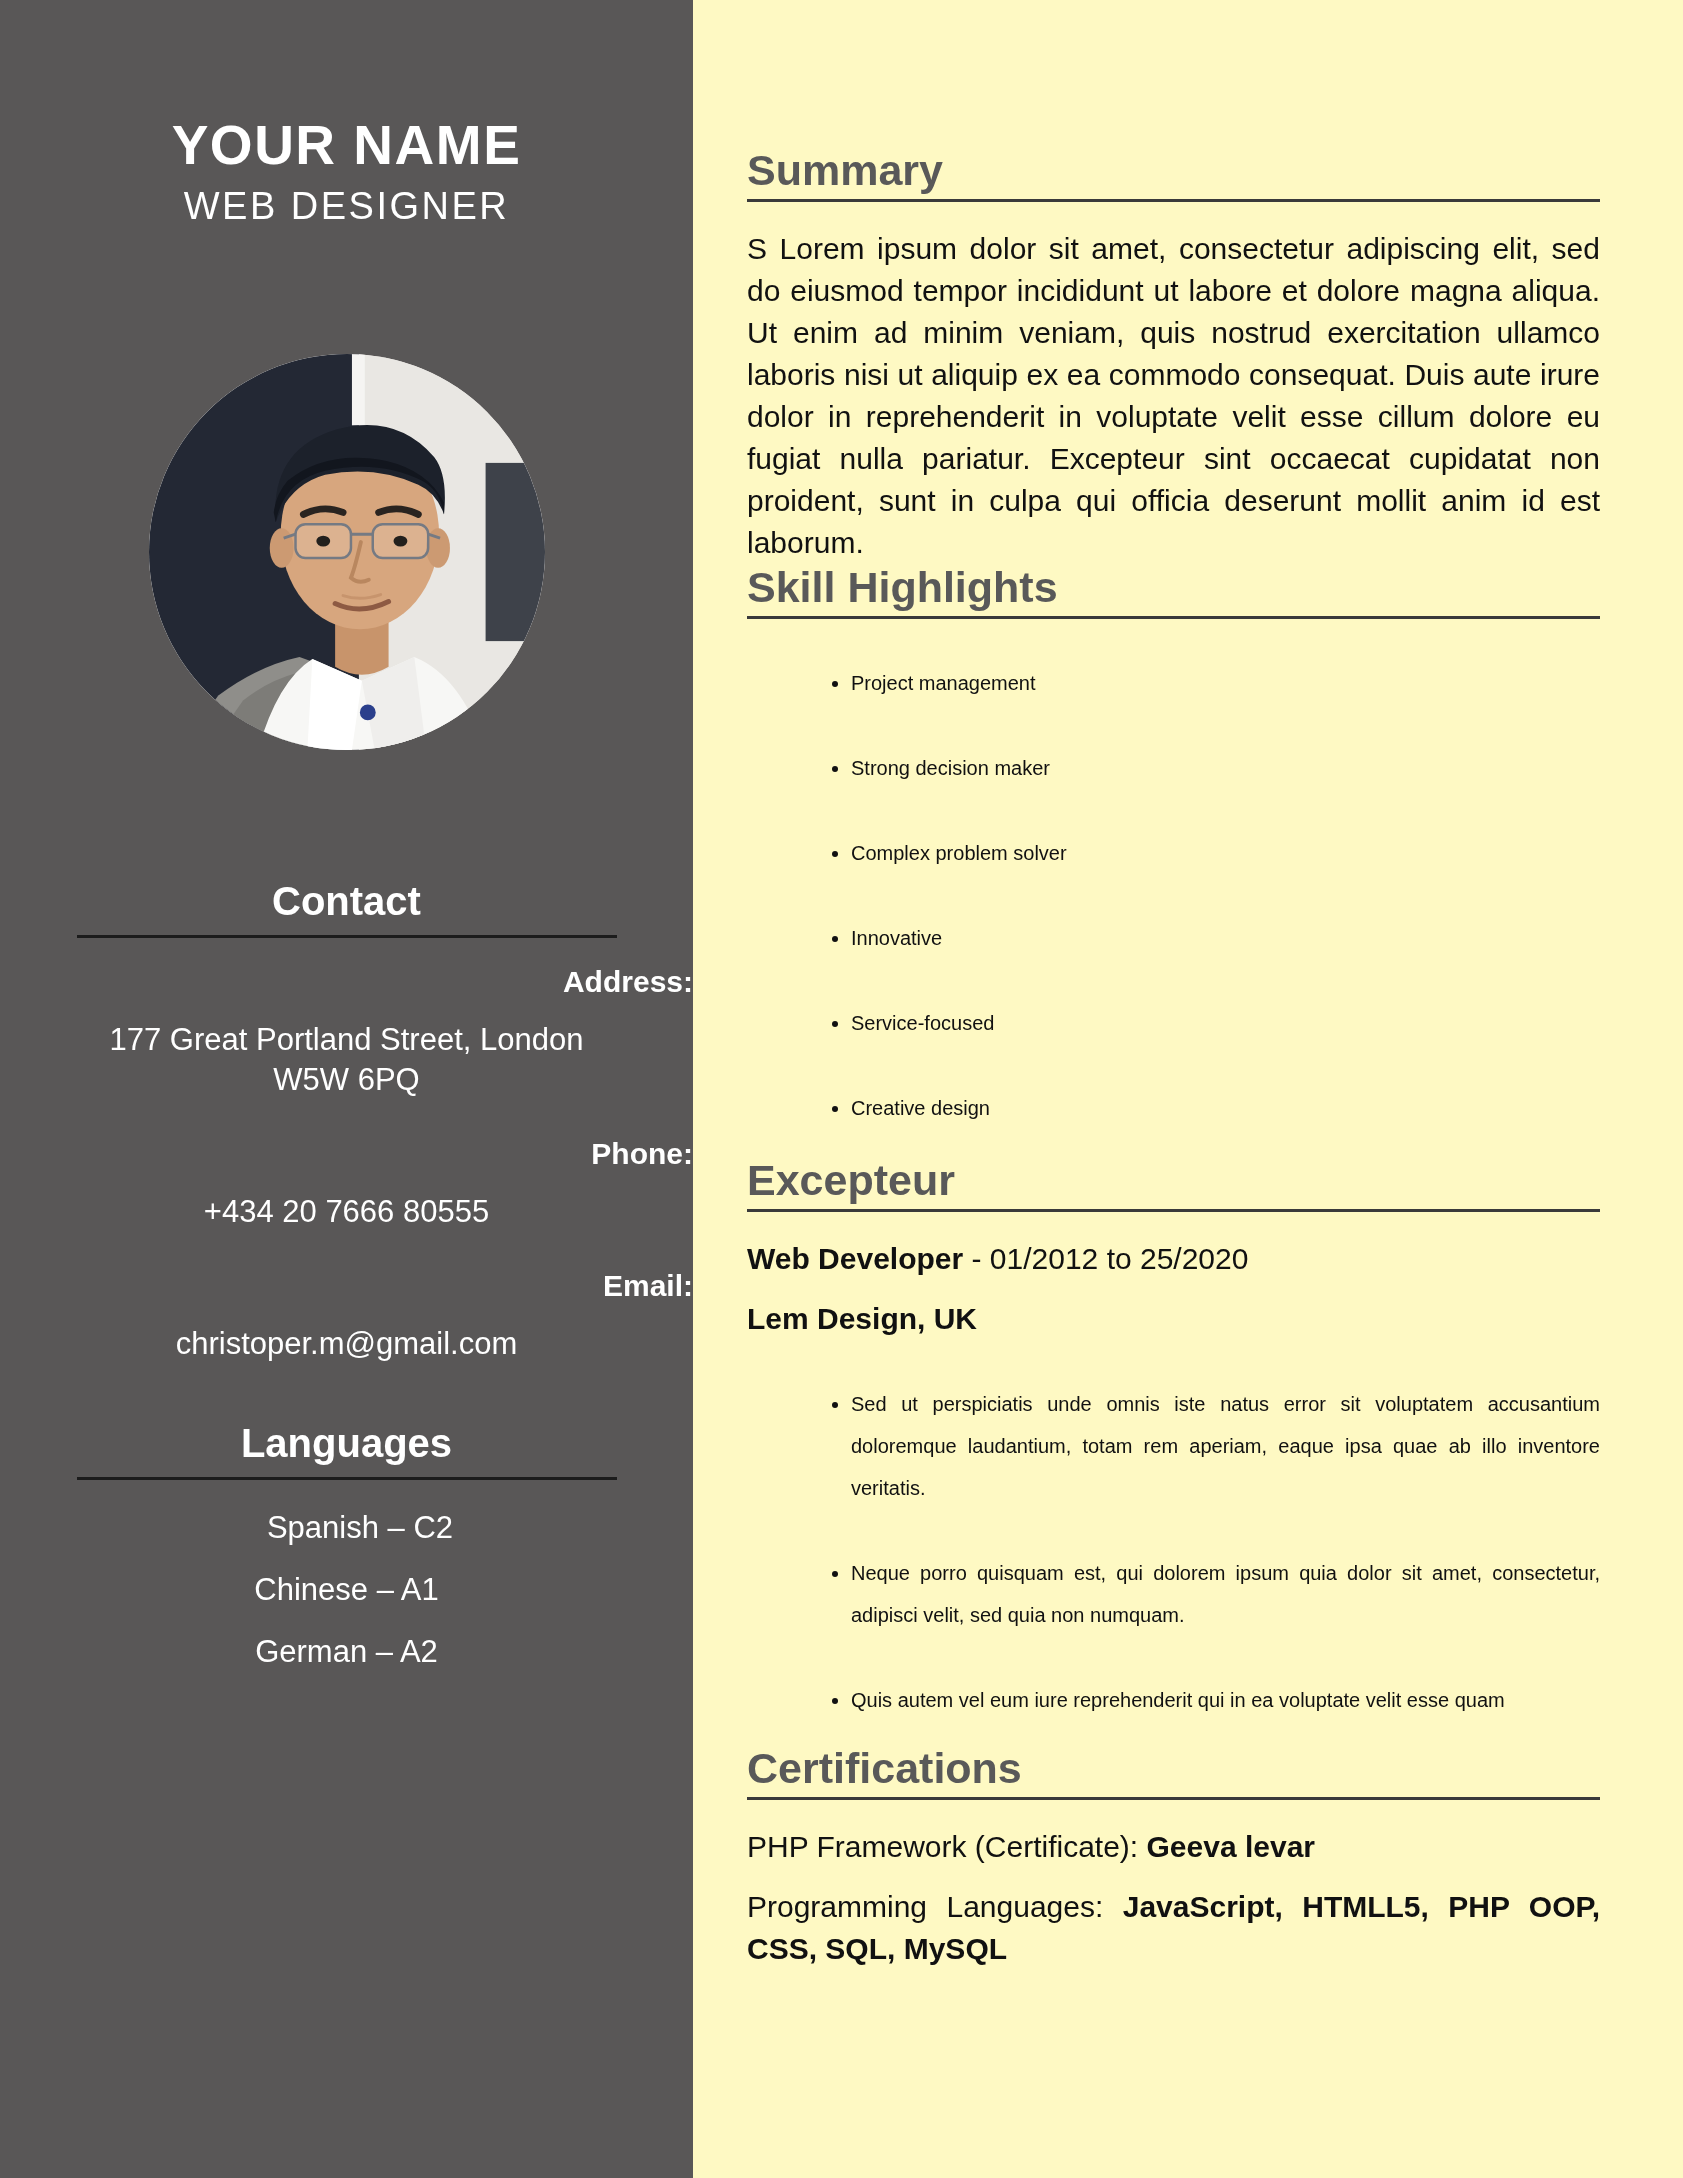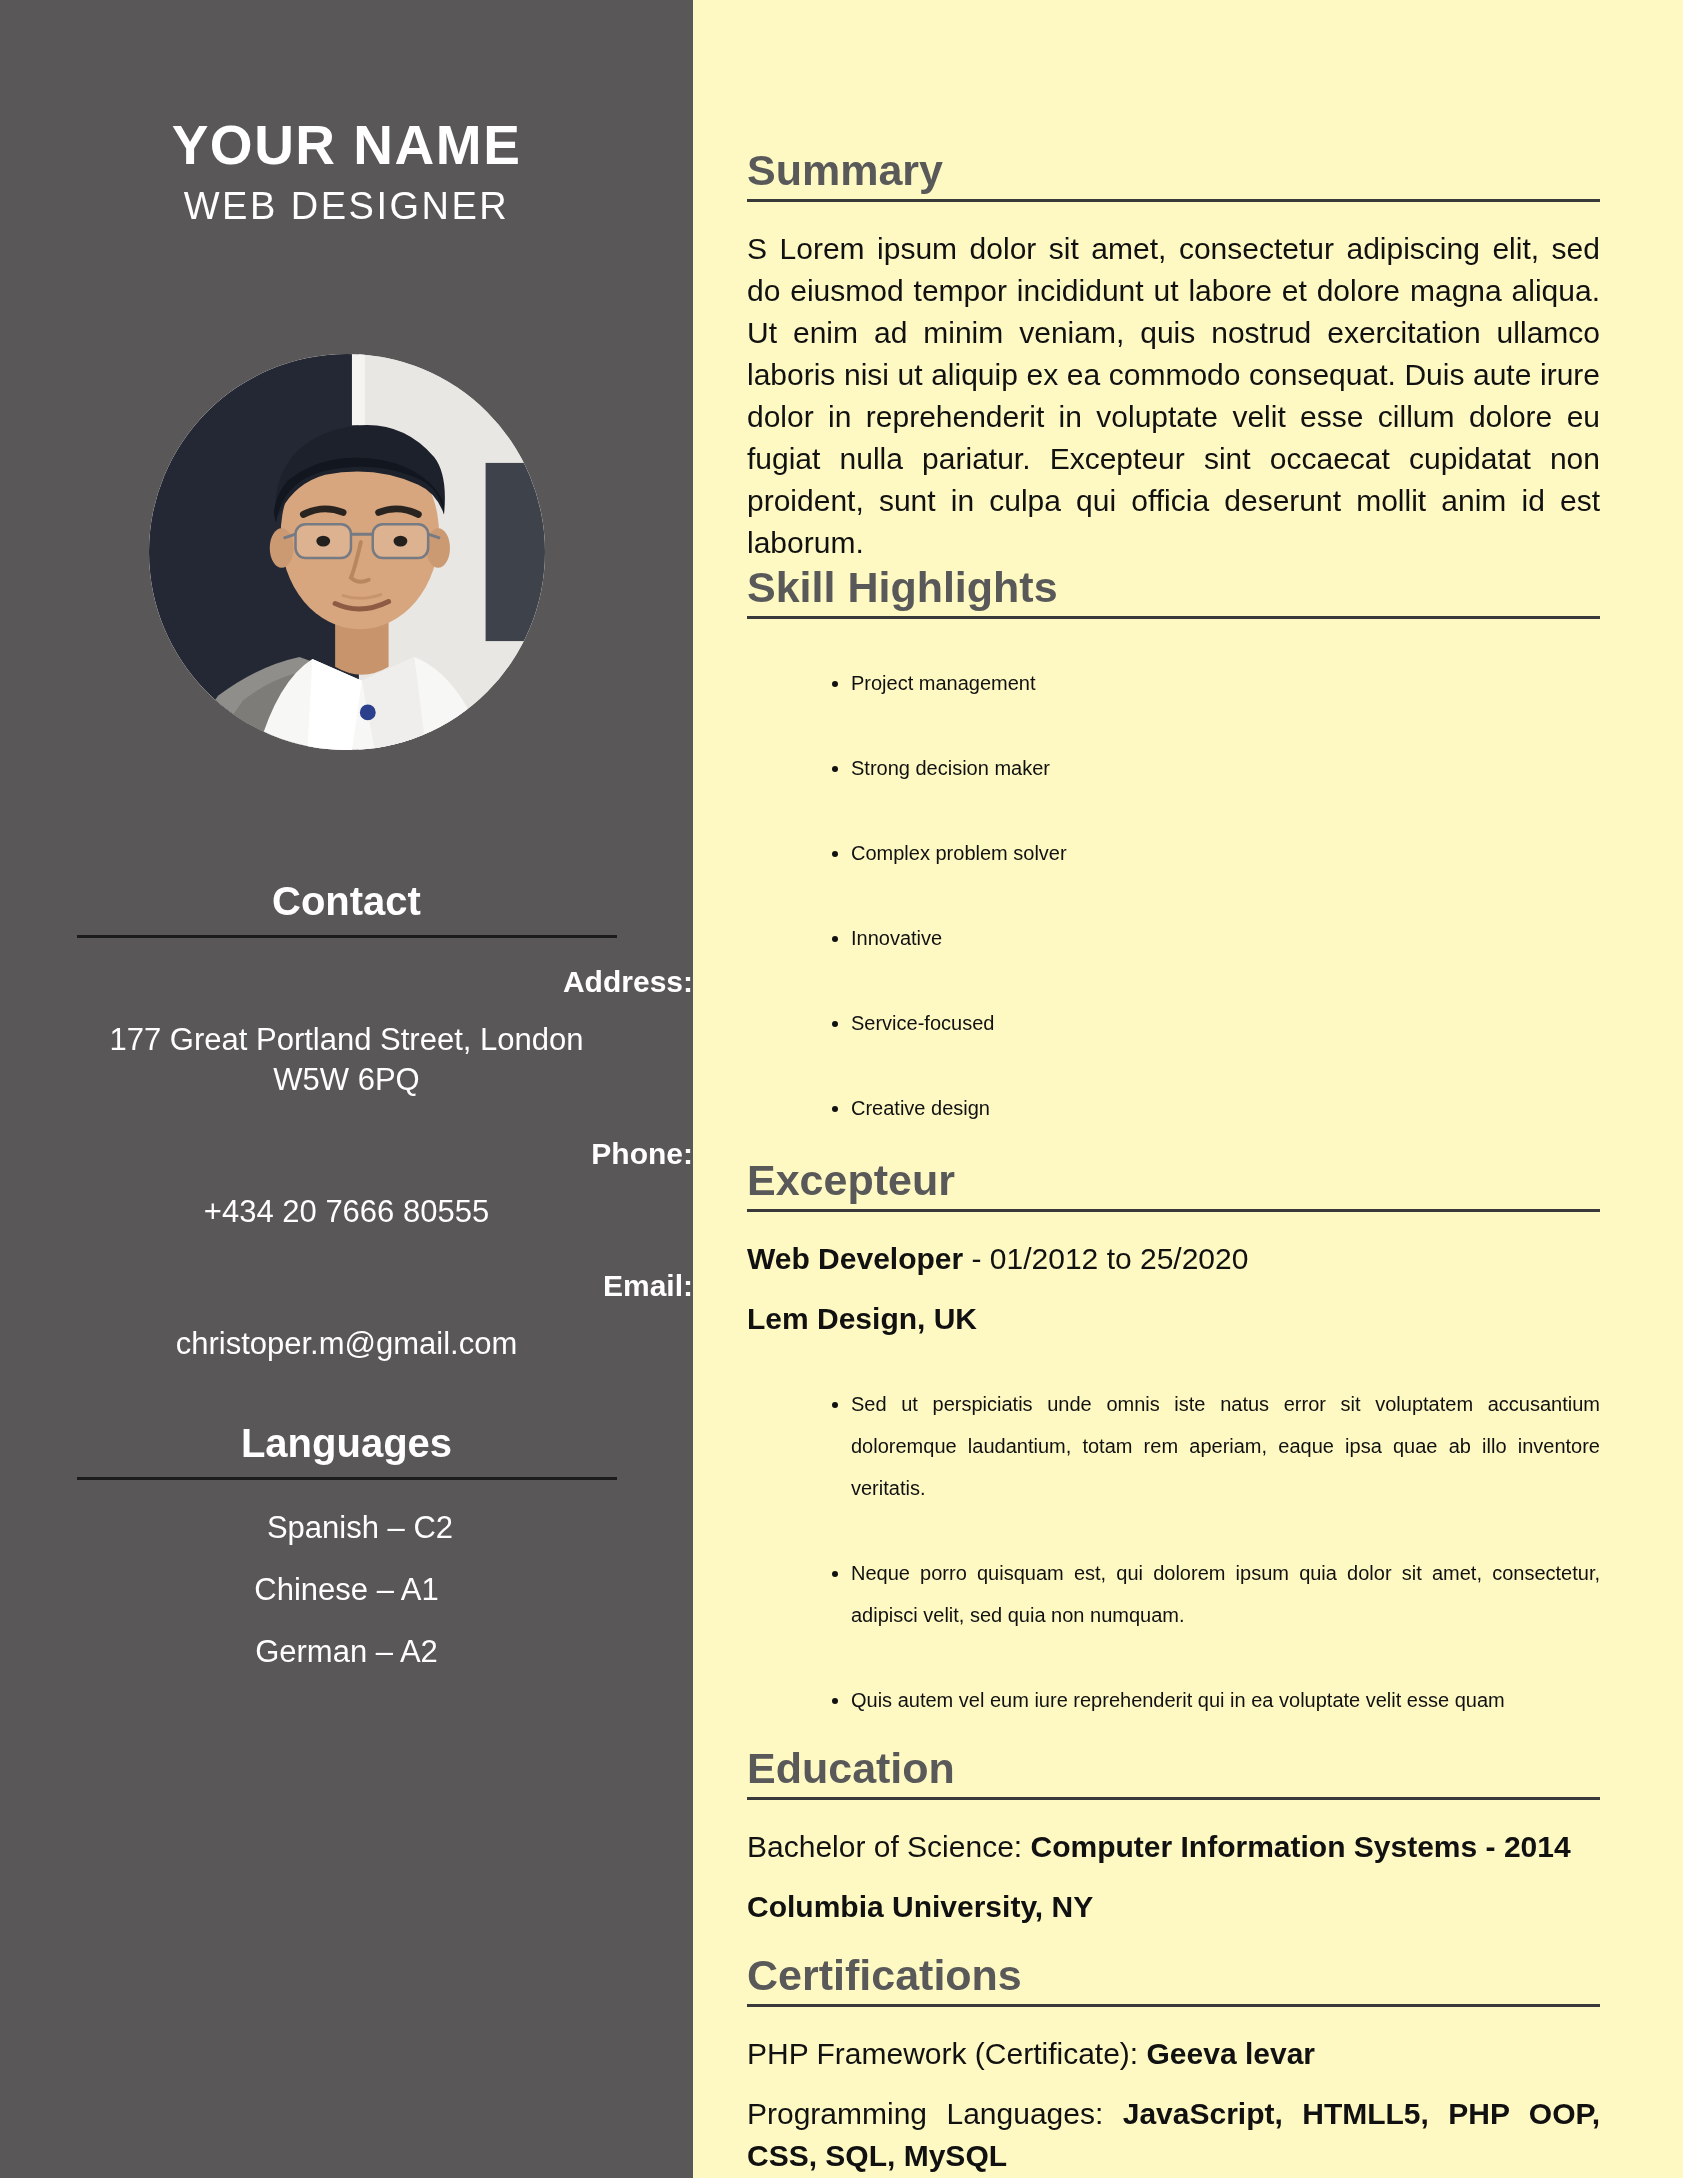--- a/index.html
+++ b/index.html
@@ -203,25 +203,20 @@
       <h2 class="sec-h mt-lg">Excepteur</h2>
       <p class="line-p first"><strong>Web Developer</strong><span> - 01/2012 to 25/2020</span></p>
       <p class="line-p"><strong>Lem Design, UK</strong></p>
       <ul class="blist">
         <li>Sed ut perspiciatis unde omnis iste natus error sit voluptatem accusantium doloremque laudantium, totam rem aperiam, eaque ipsa quae ab illo inventore veritatis.</li>
         <li>Neque porro quisquam est, qui dolorem ipsum quia dolor sit amet, consectetur, adipisci velit, sed quia non numquam.</li>
         <li>Quis autem vel eum iure reprehenderit qui in ea voluptate velit esse quam</li>
       </ul>
     </section>
 
-    <section>
-      <h2 class="sec-h mt-md">Education</h2>
-      <p class="line-p first"><span>Bachelor of Science: </span><strong>Computer Information Systems - 2014</strong></p>
-      <p class="line-p"><strong>Columbia University, NY</strong></p>
-    </section>
 
     <section>
       <h2 class="sec-h mt-md">Certifications</h2>
       <p class="line-p first"><span>PHP Framework (Certificate): </span><strong>Geeva levar</strong></p>
       <p class="line-p"><span>Programming Languages: </span><strong>JavaScript, HTMLL5, PHP OOP, CSS, SQL, MySQL</strong></p>
     </section>
 
   </main>
 </div>
 

